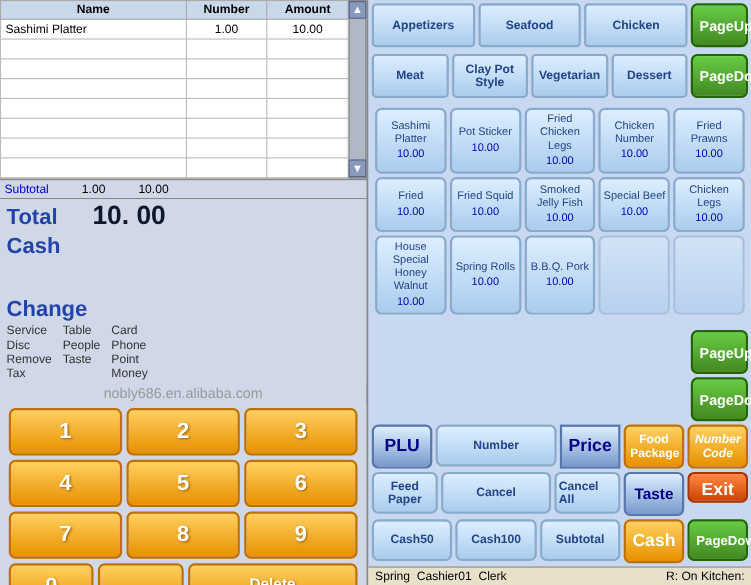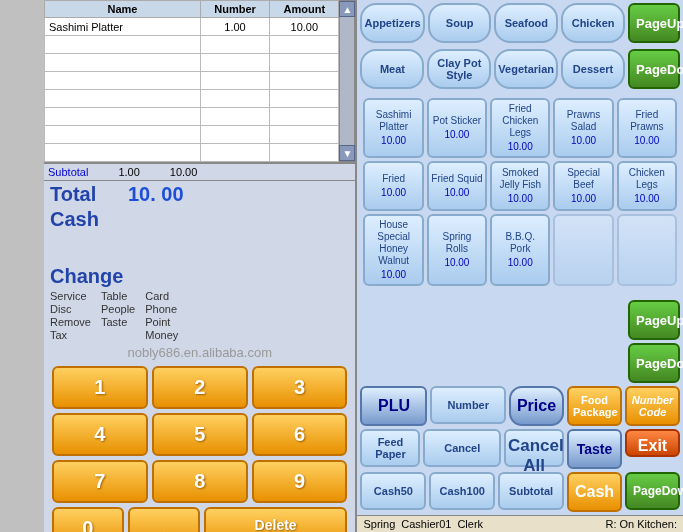--- a/index.html
+++ b/index.html
@@ -11,21 +11,20 @@
       overflow: hidden;
       display: flex;
       flex-direction: column;
     }
 
     
     .main-container {
       display: flex;
       flex: 1;
       height: 532px;
-      padding-left: 44px;
     }
 
     
     .left-panel {
       width: 335px;
       background: #d0d8e8;
       display: flex;
       flex-direction: column;
       border-right: 2px solid #888;
     }
@@ -98,23 +97,23 @@
       align-items: baseline;
       margin-bottom: 2px;
     }
     .total-label {
       font-size: 20px;
       font-weight: bold;
       color: #2244aa;
       width: 70px;
     }
     .total-value {
-      font-size: 20px;
-      font-weight: bold;
-      color: #1d4ed8;
+      font-size: 24px;
+      font-weight: bold;
+      color: #0f172a;
       margin-left: 8px;
     }
     .cash-label {
       font-size: 20px;
       font-weight: bold;
       color: #2244aa;
     }
     .change-label {
       font-size: 20px;
       font-weight: bold;
@@ -218,21 +217,21 @@
     .category-section {
       display: flex;
       gap: 3px;
       padding: 3px;
       align-items: center;
     }
     .cat-btn {
       flex: 1;
       background: linear-gradient(to bottom, #ddeeff, #aaccee);
       border: 2px solid #88aacc;
-      border-radius: 16px;
+      border-radius: 4px;
       padding: 4px 2px;
       font-size: 11px;
       font-weight: bold;
       color: #224488;
       text-align: center;
       cursor: pointer;
       height: 40px;
     }
 
     .page-btn {
@@ -287,26 +286,26 @@
       background: linear-gradient(to bottom, #ddeeff, #7799cc);
       border: 2px solid #5577aa;
       border-radius: 6px;
       padding: 6px 4px;
       font-size: 16px;
       font-weight: bold;
       color: #000088;
       text-align: center;
       cursor: pointer;
       height: 40px;
-      width: 67px;
+      width: 55px;
     }
     .price-btn {
       background: linear-gradient(to bottom, #ddeeff, #7799cc);
       border: 2px solid #5577aa;
-      border-radius: 13px;
+      border-radius: 0;
       padding: 6px 4px;
       font-size: 16px;
       font-weight: bold;
       color: #000088;
       text-align: center;
       cursor: pointer;
       height: 40px;
       width: 55px;
     }
     .food-pkg-btn {
@@ -427,24 +426,24 @@
       text-align: center;
       cursor: pointer;
       height: 38px;
       width: 60px;
     }
     .cancel-all-btn {
       background: linear-gradient(to bottom, #ddeeff, #aaccee);
       border: 2px solid #88aacc;
       border-radius: 6px;
       padding: 5px 2px;
-      font-size: 17px;
+      font-size: 11px;
       font-weight: bold;
       color: #224488;
-      text-align: center;
+      text-align: left;
       cursor: pointer;
       height: 38px;
       width: 60px;
     }
     .cash50-btn, .cash100-btn, .subtotal-btn2 {
       flex: 1;
       background: linear-gradient(to bottom, #ddeeff, #aaccee);
       border: 2px solid #88aacc;
       border-radius: 6px;
       padding: 5px 2px;
@@ -601,21 +600,20 @@
       <span>Input</span>
       <input class="input-field" type="text" value="" style="">
     </div>
 
   </div>
 
   <div class="right-panel">
 
     <div class="category-section">
       <button class="cat-btn">Appetizers</button>
-      <button class="cat-btn">Soup</button>
       <button class="cat-btn">Seafood</button>
       <button class="cat-btn">Chicken</button>
       <button class="page-btn">PageUp</button>
     </div>
 
     <div class="category-section">
       <button class="cat-btn">Meat</button>
       <button class="cat-btn">Clay Pot Style</button>
       <button class="cat-btn">Vegetarian</button>
       <button class="cat-btn">Dessert</button>
@@ -630,21 +628,21 @@
           </div>
           <div class="menu-item-btn">
             <span>Pot Sticker</span>
             <span class="menu-item-price">10.00</span>
           </div>
           <div class="menu-item-btn">
             <span>Fried Chicken Legs</span>
             <span class="menu-item-price">10.00</span>
           </div>
           <div class="menu-item-btn">
-            <span>Prawns Salad</span>
+            <span>Chicken Number</span>
             <span class="menu-item-price">10.00</span>
           </div>
           <div class="menu-item-btn">
             <span>Fried Prawns</span>
             <span class="menu-item-price">10.00</span>
           </div>
           <div class="menu-item-btn">
             <span>Fried</span>
             <span class="menu-item-price">10.00</span>
           </div>

